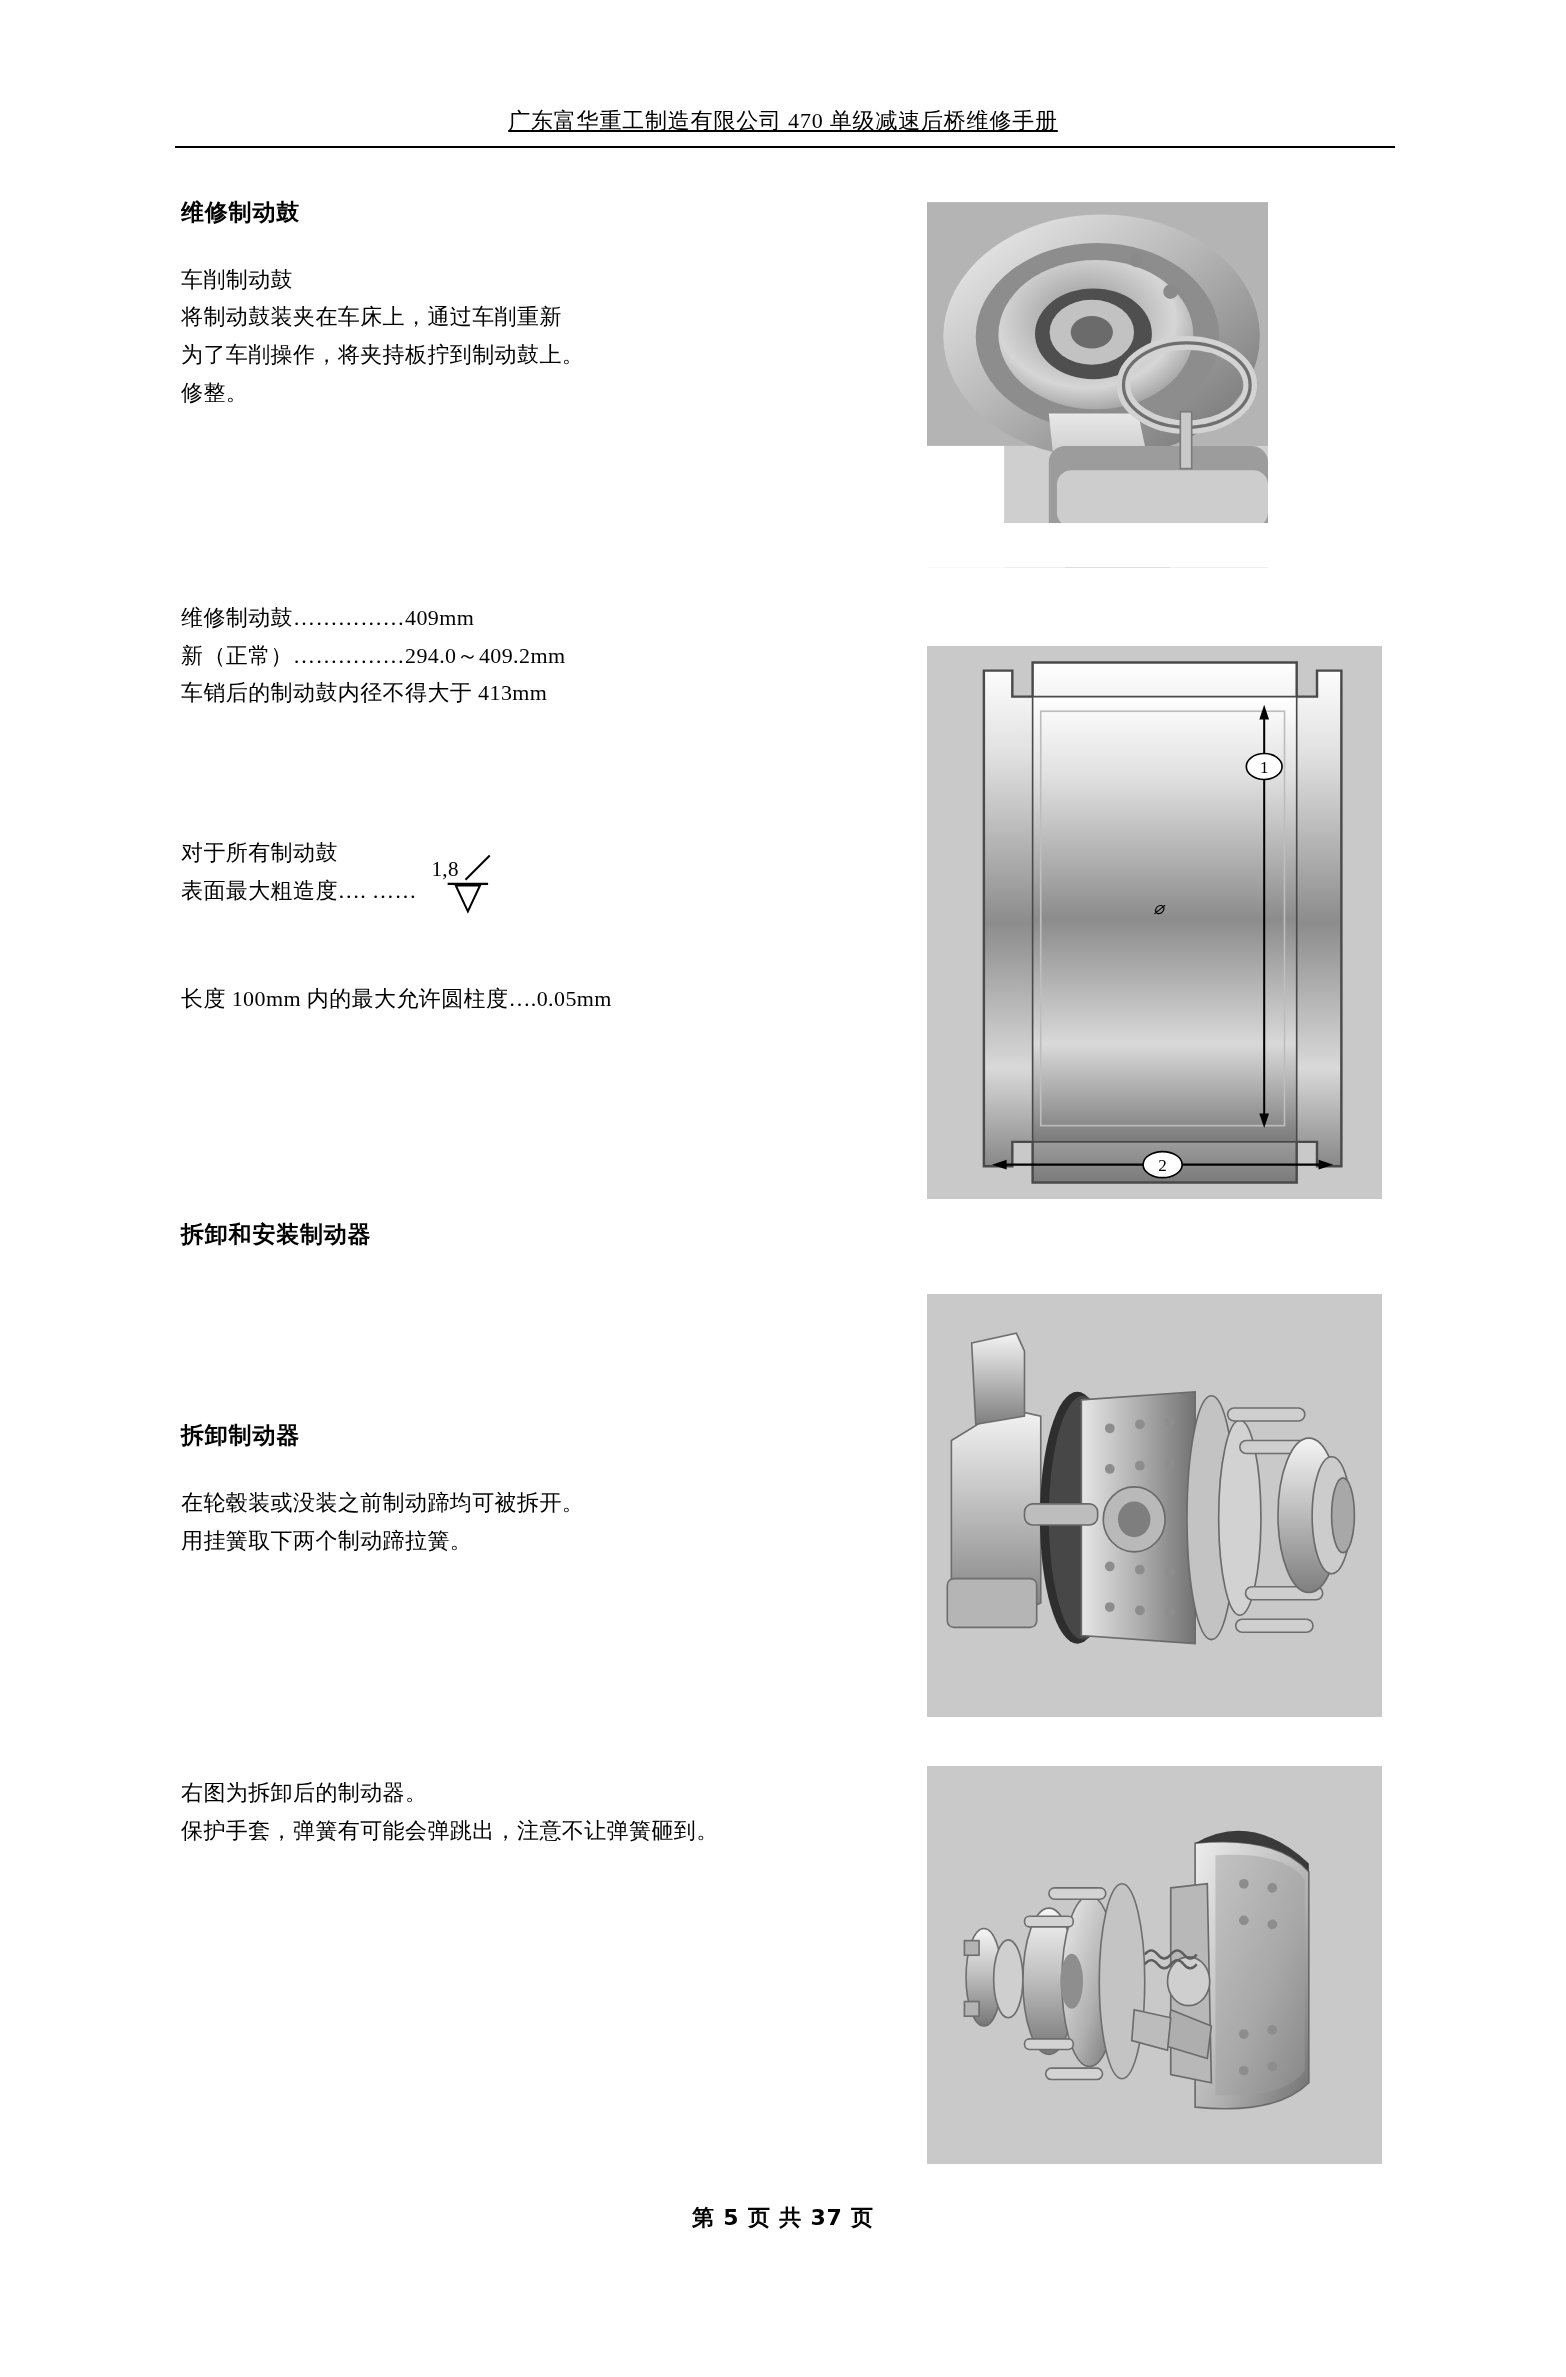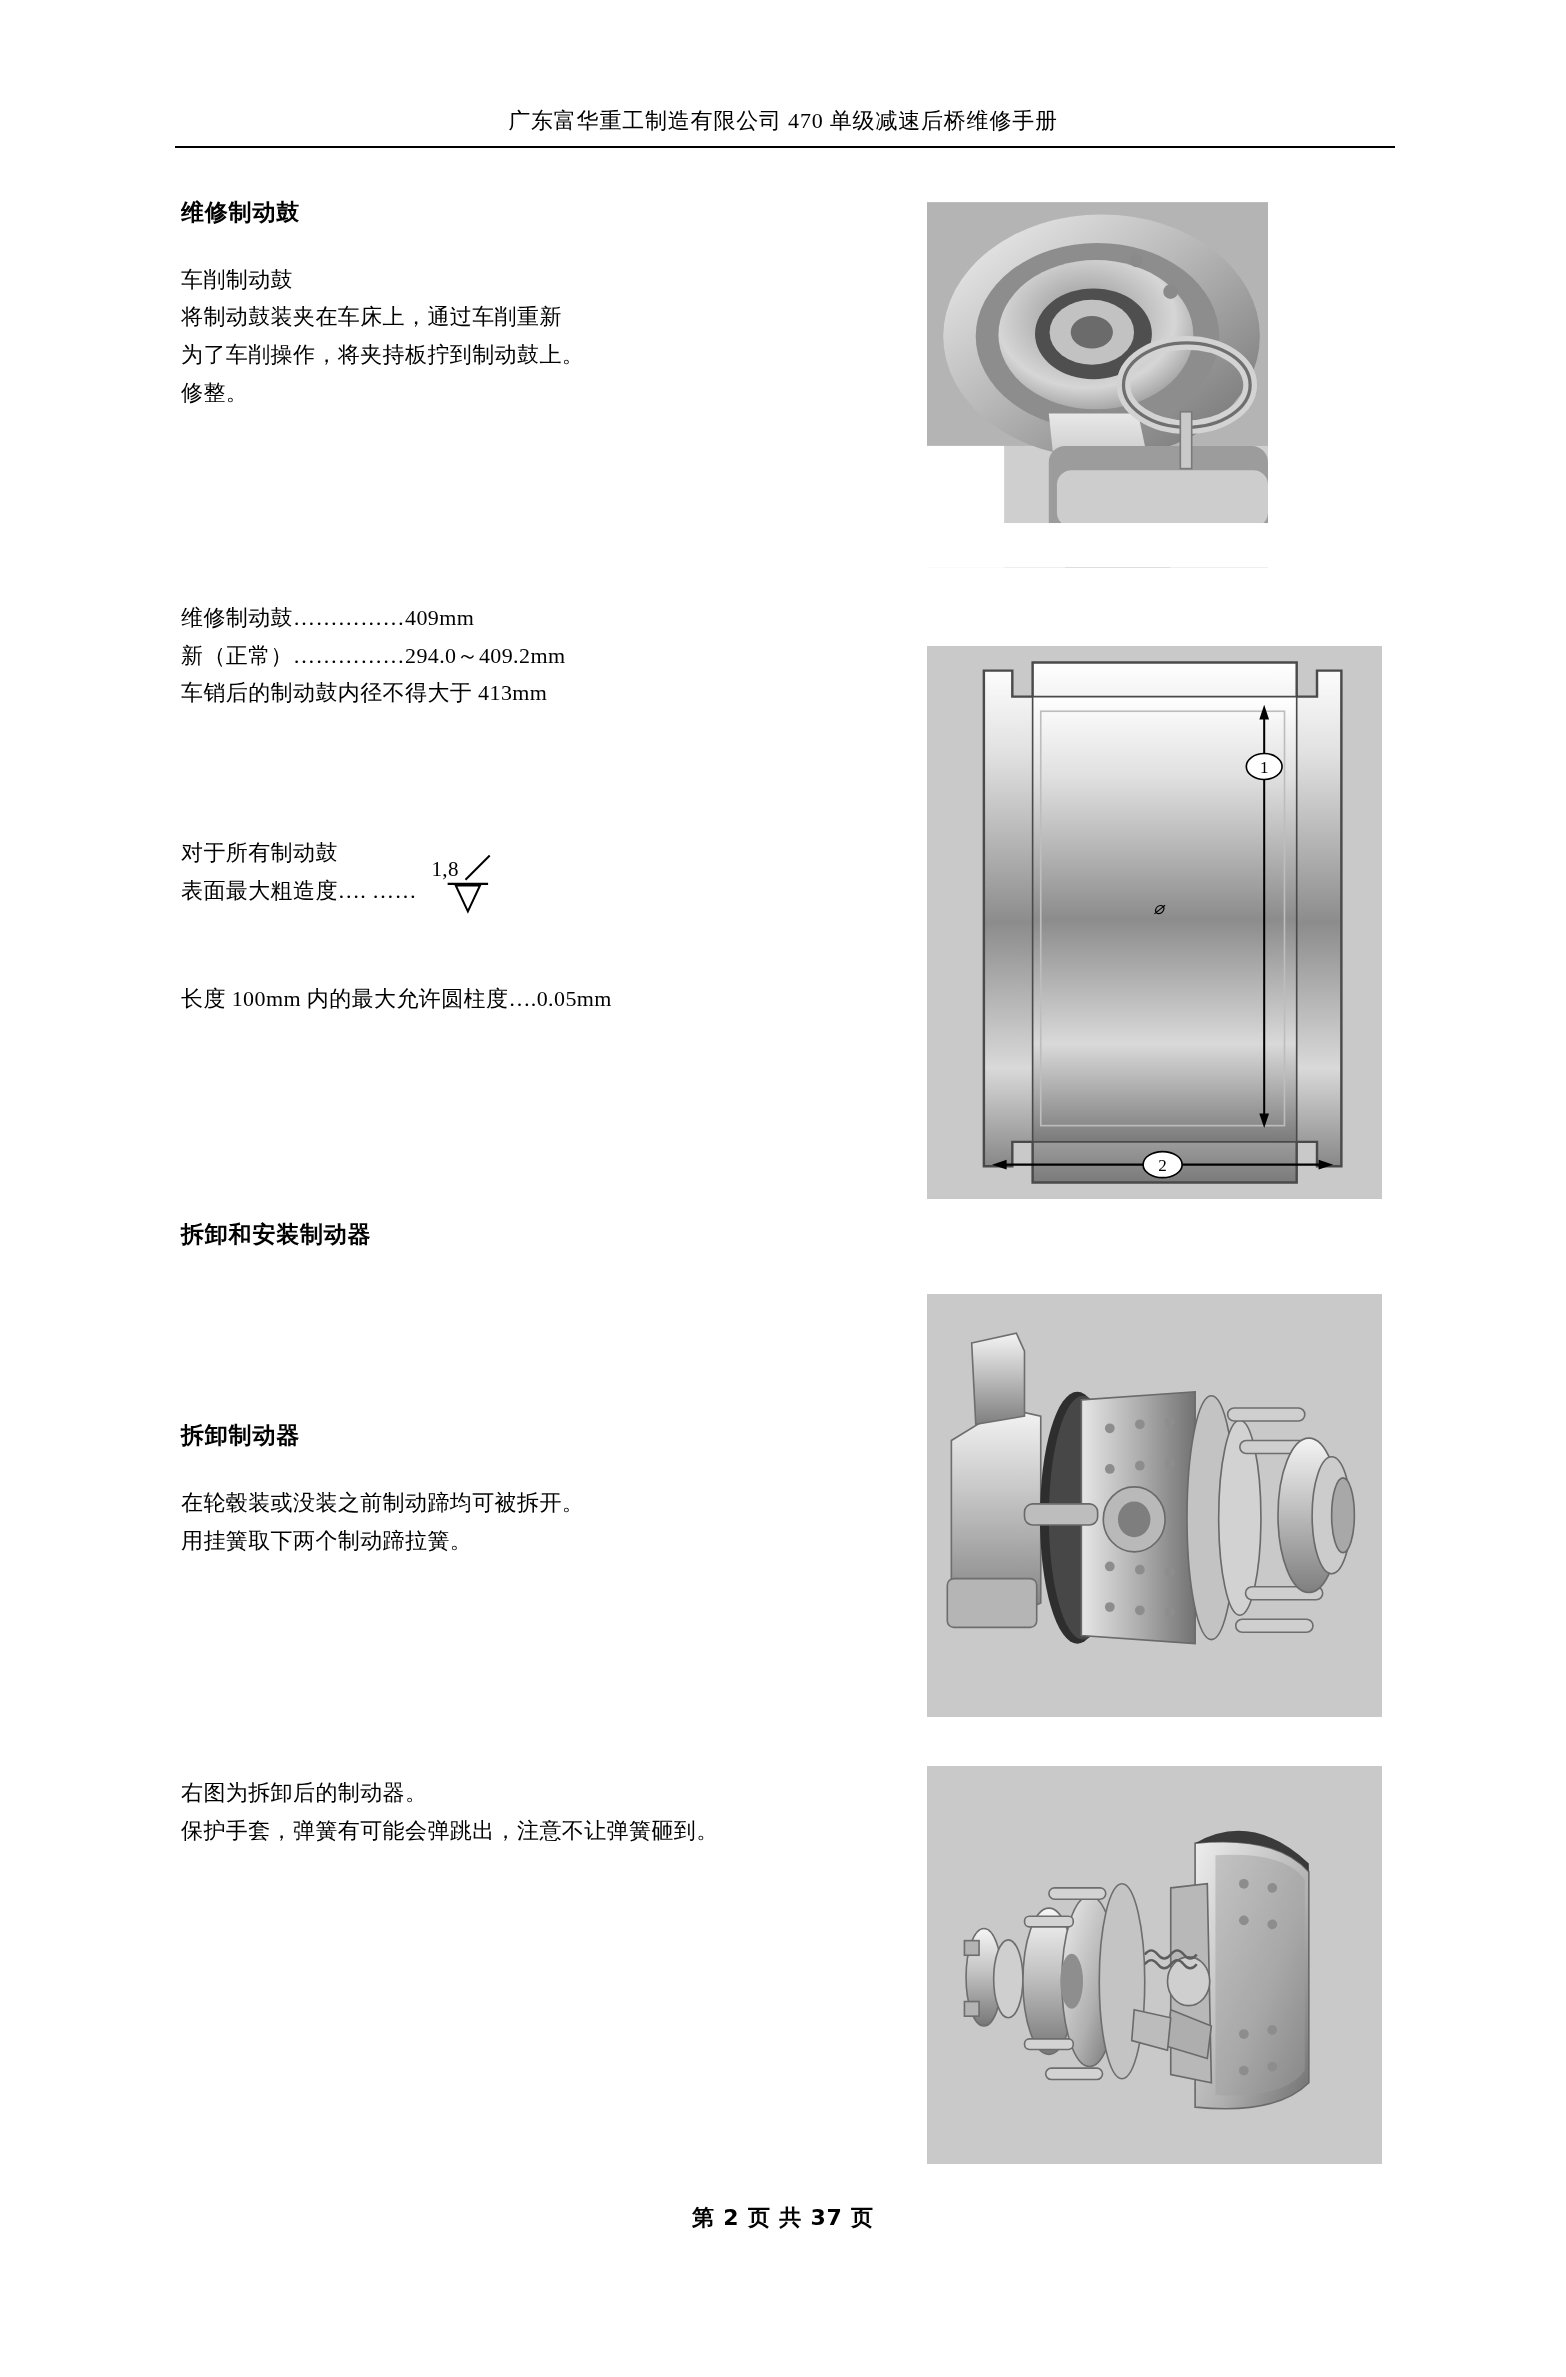--- a/index.html
+++ b/index.html
@@ -23,20 +23,21 @@
   
   .header {
     position: absolute;
     top: 106px;
     left: 0;
     width: 100%;
     text-align: center;
     font-size: 22px;
     letter-spacing: 0.8px;
     color: #000;
+    text-decoration: underline;
   }
   .header-rule {
     position: absolute;
     top: 146px;
     left: 175px;
     width: 1220px;
     height: 2.4px;
     background: #000;
   }
 
@@ -372,16 +373,16 @@
         <path d="M268 244 q8 -10 16 0 q8 10 16 0 q8 -10 16 0 q8 10 16 0"></path>
       </g>
 
       <path d="M300 300 L350 320 L345 360 L295 345 Z" fill="#aeaeae" stroke="#6a6a6a" stroke-width="2"></path>
       <path d="M255 300 L300 310 L296 350 L252 338 Z" fill="#bcbcbc" stroke="#6a6a6a" stroke-width="2"></path>
 
       <path d="M330 95 Q400 55 470 120 L470 130 Q430 85 330 95 Z" fill="#3a3a3a"></path>
     </svg>
   </div>
 
-  <div class="footer">第 2 页 共 37 页</div>
+  <div class="footer">第 5 页 共 37 页</div>
 
 </div>
 
 
 </body></html>

